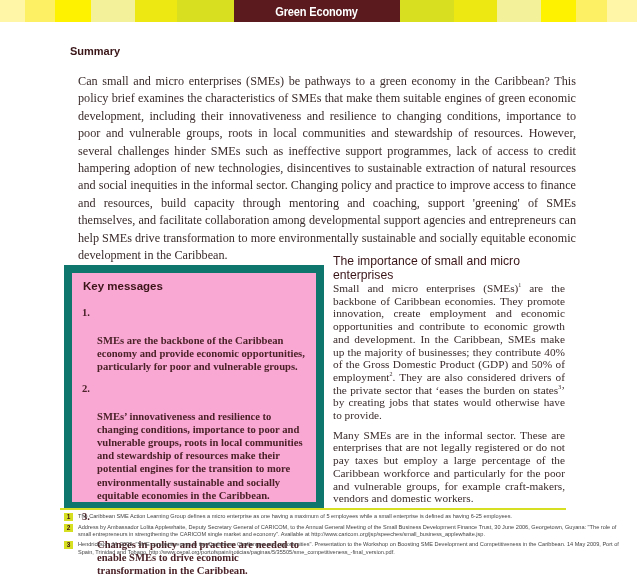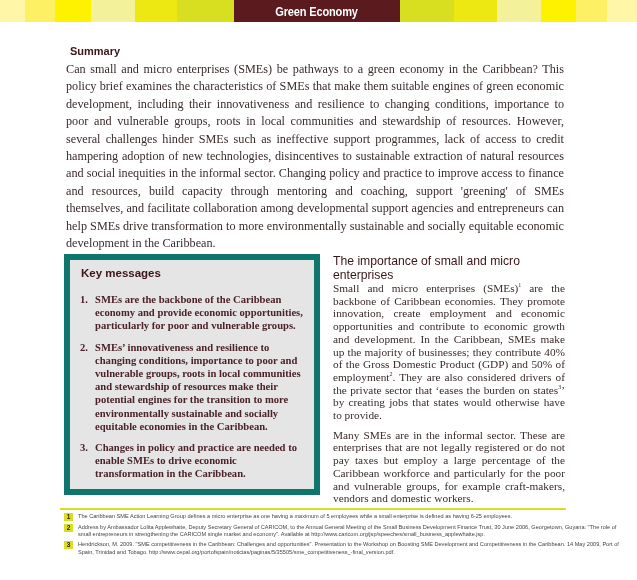--- a/index.html
+++ b/index.html
@@ -15,39 +15,39 @@
     letter-spacing: -0.2px; transform-origin: center;
   }
   .banner .title-seg span { display: inline-block; transform: scaleX(0.85); }
 
   .summary-heading {
     position: absolute; left: 66px; top: 41px; margin: 4px;
     font-family: "Liberation Sans", "DejaVu Sans", sans-serif; font-weight: bold; font-size: 11px;
     color: #3a1518;
   }
   .summary-text {
-    position: absolute; left: 66px; top: 61px; width: 498px; margin: 0;
+    position: absolute; left: 66px; top: 61px; width: 498px; margin: 12px;
     font-size: 12.2px; line-height: 17.4px; text-align: justify; color: #3b2b2b;
   }
 
   .key-box {
-    position: absolute; left: 64px; top: 254px; width: 244px; height: 229px;
-    border: 6px solid #0f766e; background: #e5e5e5;
+    position: absolute; left: 64px; top: 265px; width: 244px; height: 229px;
+    border: 8px solid #0f766e; background: #f9a8d4;
   }
   .key-heading {
     position: absolute; left: 11px; top: 7px; margin: 0;
     font-family: "Liberation Sans", "DejaVu Sans", sans-serif; font-weight: bold; font-size: 11.5px; color: #3a1518;
   }
   .key-list {
     position: absolute; left: 10px; top: 33px; width: 226px; margin: 0; padding: 0; list-style: none;
     font-weight: bold; font-size: 10.6px; line-height: 13.2px; color: #4a2228;
   }
   .key-list li { display: flex; margin-bottom: 8px; }
   .key-list .num { width: 15px; flex: none; }
-  .key-list .txt { flex: 1; }
+  .key-list .txt { flex: 1; margin-top: 28px; }
 
   .importance-heading {
     position: absolute; left: 333px; top: 255px; width: 240px; margin: 0;
     font-family: "Liberation Sans", "DejaVu Sans", sans-serif; font-weight: normal; font-size: 12.2px;
     line-height: 13.5px; color: #3a1518;
   }
   .importance-body {
     position: absolute; left: 333px; top: 282px; width: 232px;
     font-size: 11.3px; line-height: 12.7px; text-align: justify; color: #3b2b2b;
   }

